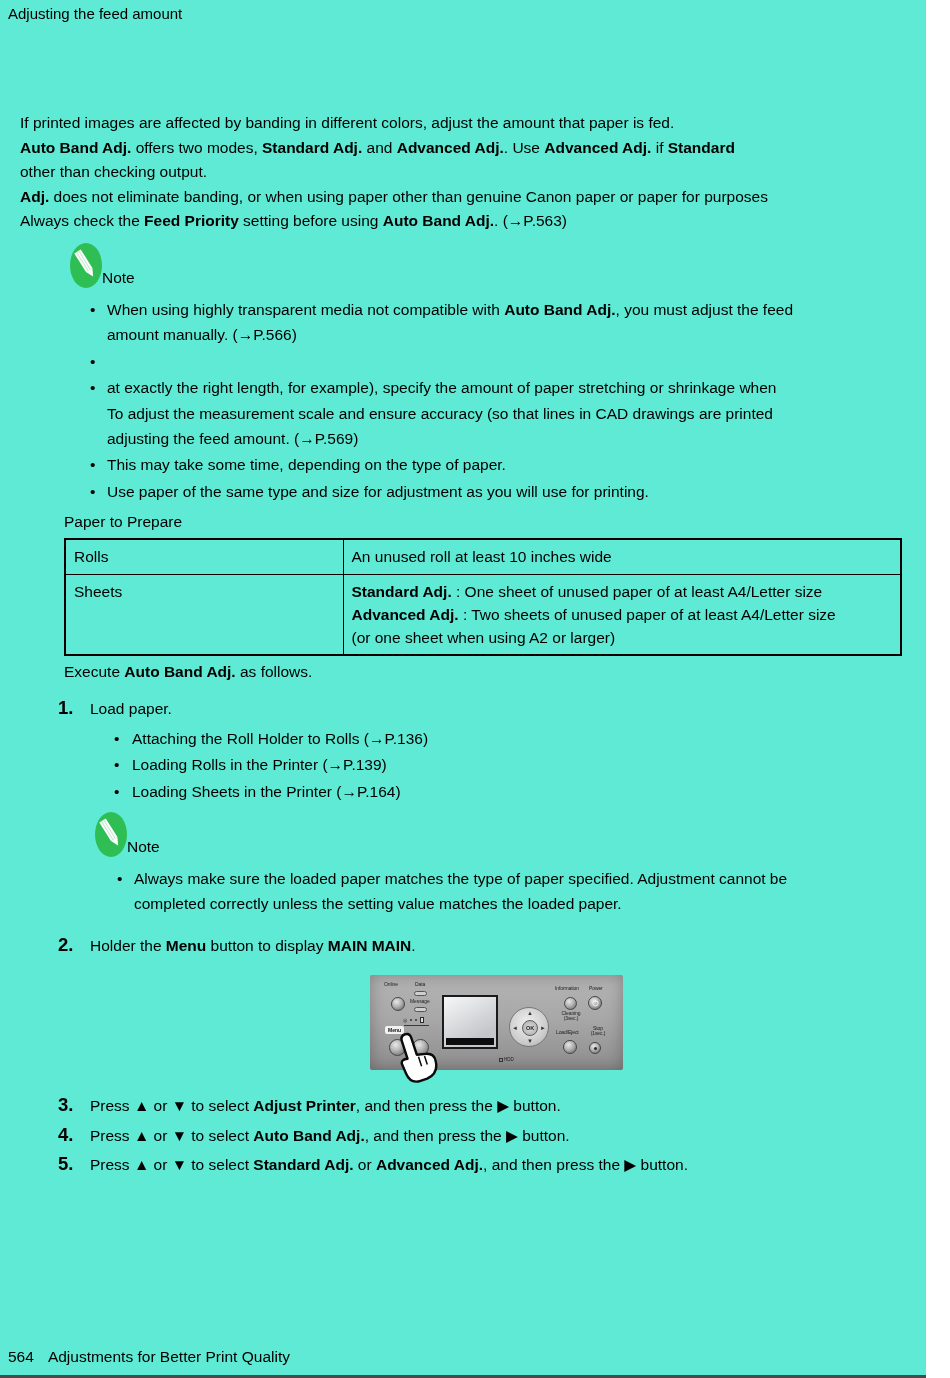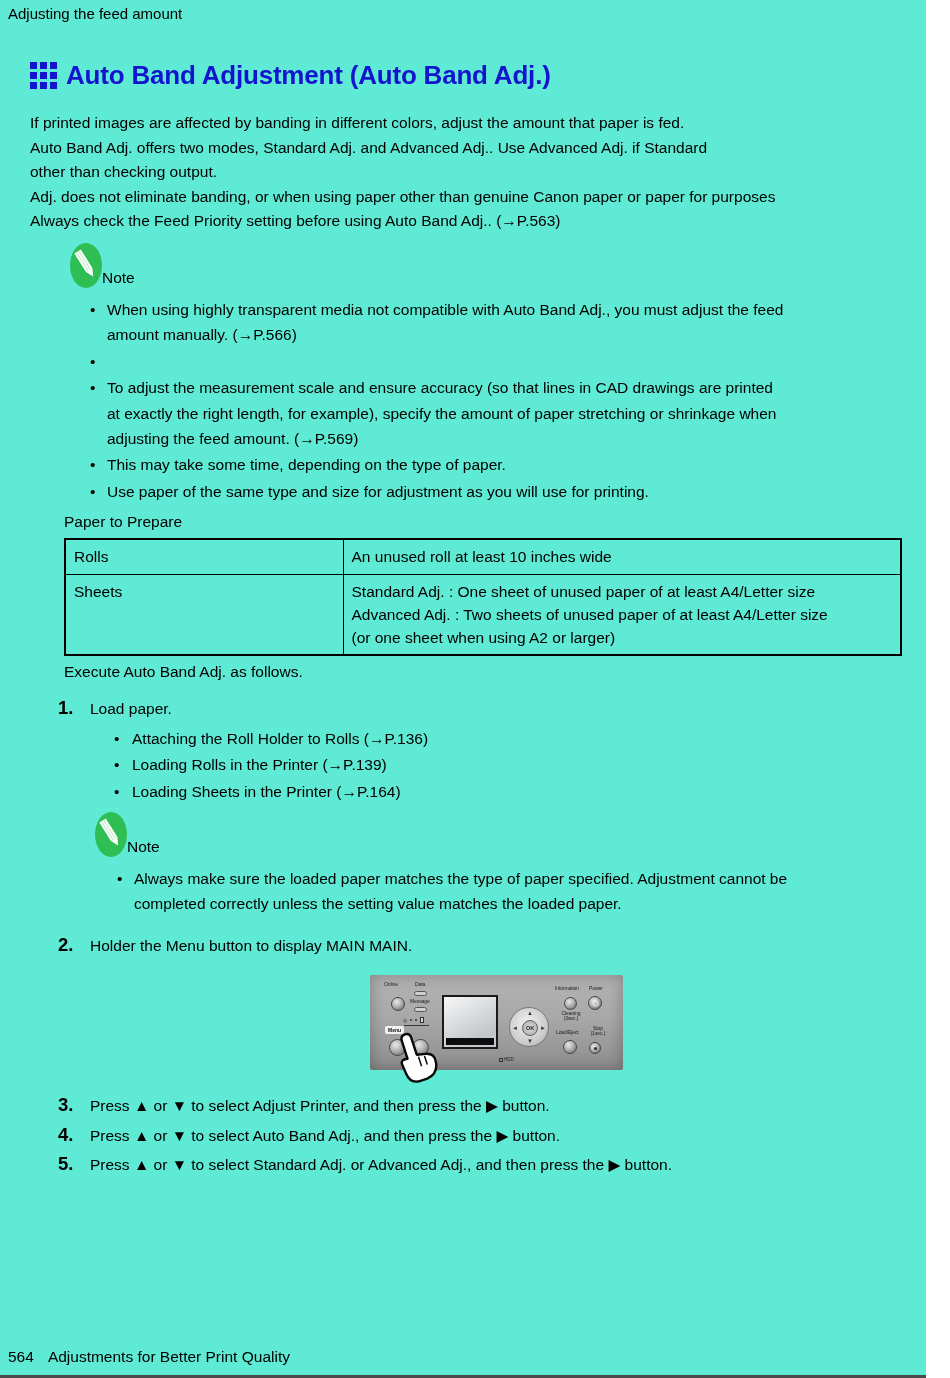--- a/index.html
+++ b/index.html
@@ -4,30 +4,30 @@
 <style>
   :root{
     --accent:#1414CF;
     --note-green:#2EBE54;
     --tbl-border:#000000;
   }
   *{margin:0;padding:0;box-sizing:border-box;}
   body{background:#fff;font-family:"Liberation Sans","DejaVu Sans",sans-serif;color:#000;}
   .page{position:relative;width:926px;height:1378px;background:#5eead4;overflow:hidden;}
   .abs{position:absolute;}
-  .b{font-weight:normal;}
+  .b{font-weight:bold;}
   .tline{white-space:nowrap;}
 
   .breadcrumb{left:8px;top:5px;font-size:15px;}
   .title-row{left:30px;top:60px;display:flex;align-items:center;gap:8px;}
   .grid-icon{width:28px;height:28px;display:grid;grid-template-columns:repeat(3,7px);grid-template-rows:repeat(3,7px);gap:3px;}
   .grid-icon div{background:var(--accent);}
   .page-title{font-size:26px;font-weight:bold;color:var(--accent);letter-spacing:-0.2px;white-space:nowrap;}
 
-  .intro{left:30px;top:111px;font-size:15.5px;line-height:24.5px;}
+  .intro{left:20px;top:111px;font-size:15.5px;line-height:24.5px;}
 
   .note-head{display:flex;align-items:flex-end;}
   .note-icon{display:block;}
   .note-label{font-size:15.5px;margin-bottom:1px;}
   .bullets{font-size:15.5px;}
   .bullet-row{display:flex;}
   .bullet-marker{width:17px;flex:none;}
   .note1{left:70px;top:243px;width:830px;}
   .note1 .bullets{margin-left:20px;margin-top:9px;line-height:25.4px;}
   .note1 .bullet-row{margin-bottom:1px;}
@@ -83,34 +83,20 @@
   .footer{left:8px;top:1348px;font-size:15.5px;display:flex;gap:14px;}
   .bottom-line{left:0;bottom:0;width:100%;height:3px;background:#4a4a4a;}
 </style>
 </head>
 <body>
 
 <div class="page">
 
   <div class="abs breadcrumb">Adjusting the feed amount</div>
 
-  <div class="abs title-row">
-    <span class="grid-icon">
-      <div></div>
-        <div></div>
-        <div></div>
-        <div></div>
-        <div></div>
-        <div></div>
-        <div></div>
-        <div></div>
-        <div></div>
-    </span>
-    <h1 class="page-title">Auto Band Adjustment (Auto Band Adj.)</h1>
-  </div>
 
   <div class="abs intro">
       <div class="tline"><span>If printed images are affected by banding in different colors, adjust the amount that paper is fed.</span></div>
       <div class="tline"><span class="b">Auto Band Adj.</span><span> offers two modes, </span><span class="b">Standard Adj.</span><span> and </span><span class="b">Advanced Adj.</span><span>. Use </span><span class="b">Advanced Adj.</span><span> if </span><span class="b">Standard</span></div>
       <div class="tline"><span>other than checking output.</span></div>
       <div class="tline"><span class="b">Adj.</span><span> does not eliminate banding, or when using paper other than genuine Canon paper or paper for purposes</span></div>
       <div class="tline"><span>Always check the </span><span class="b">Feed Priority</span><span> setting before using </span><span class="b">Auto Band Adj.</span><span>. (→P.563)</span></div>
     </div>
 
   <div class="abs note1">
@@ -133,22 +119,22 @@
             <div class="tline"><span>When using highly transparent media not compatible with </span><span class="b">Auto Band Adj.</span><span>, you must adjust the feed</span></div>
             <div class="tline"><span>amount manually. (→P.566)</span></div>
           </div>
         </div>
         <div class="bullet-row">
           <span class="bullet-marker">•</span>
         </div>
         <div class="bullet-row">
           <span class="bullet-marker">•</span>
           <div class="bullet-content">
+            <div class="tline"><span>at exactly the right length, for example), specify the amount of paper stretching or shrinkage when</span></div>
             <div class="tline"><span>To adjust the measurement scale and ensure accuracy (so that lines in CAD drawings are printed</span></div>
-            <div class="tline"><span>at exactly the right length, for example), specify the amount of paper stretching or shrinkage when</span></div>
             <div class="tline"><span>adjusting the feed amount. (→P.569)</span></div>
           </div>
         </div>
         <div class="bullet-row">
           <span class="bullet-marker">•</span>
           <div class="bullet-content">
             <div class="tline"><span>This may take some time, depending on the type of paper.</span></div>
           </div>
         </div>
         <div class="bullet-row">

